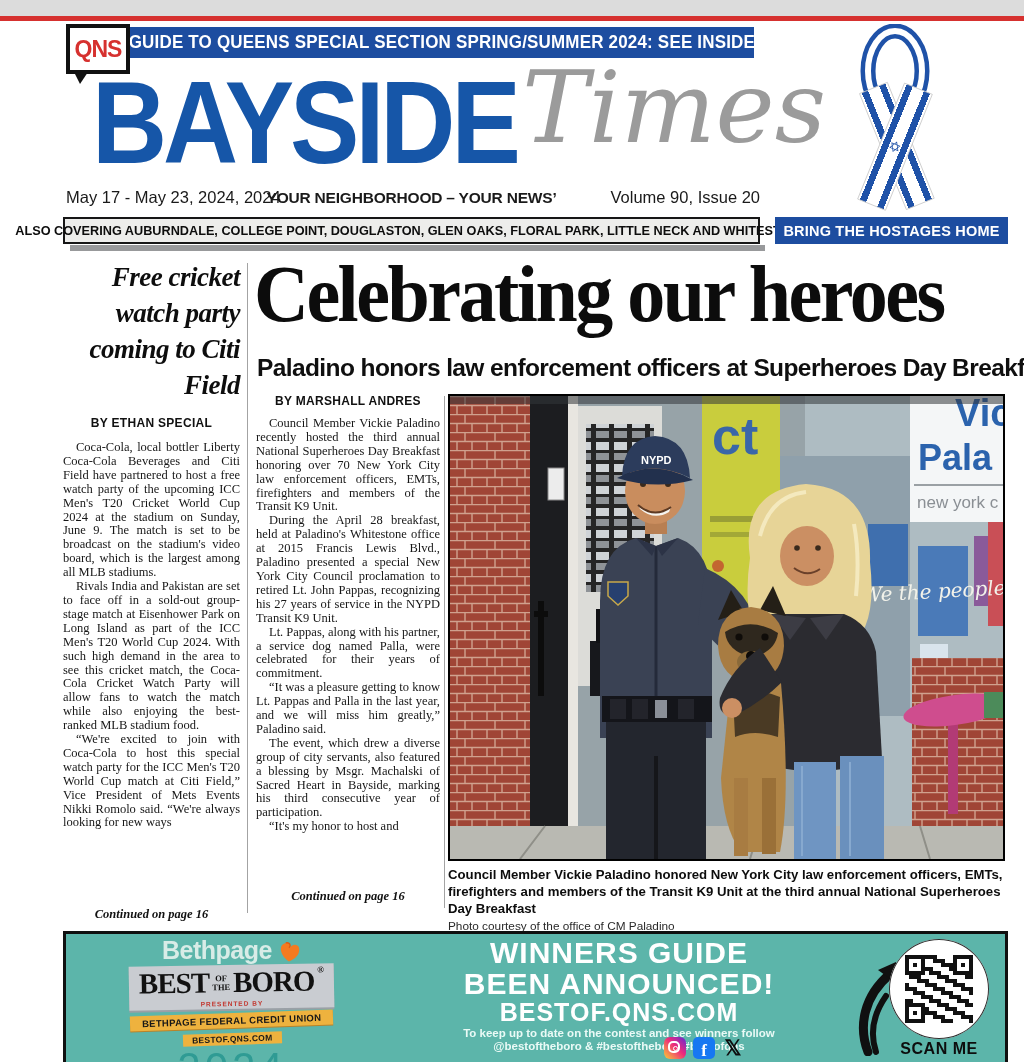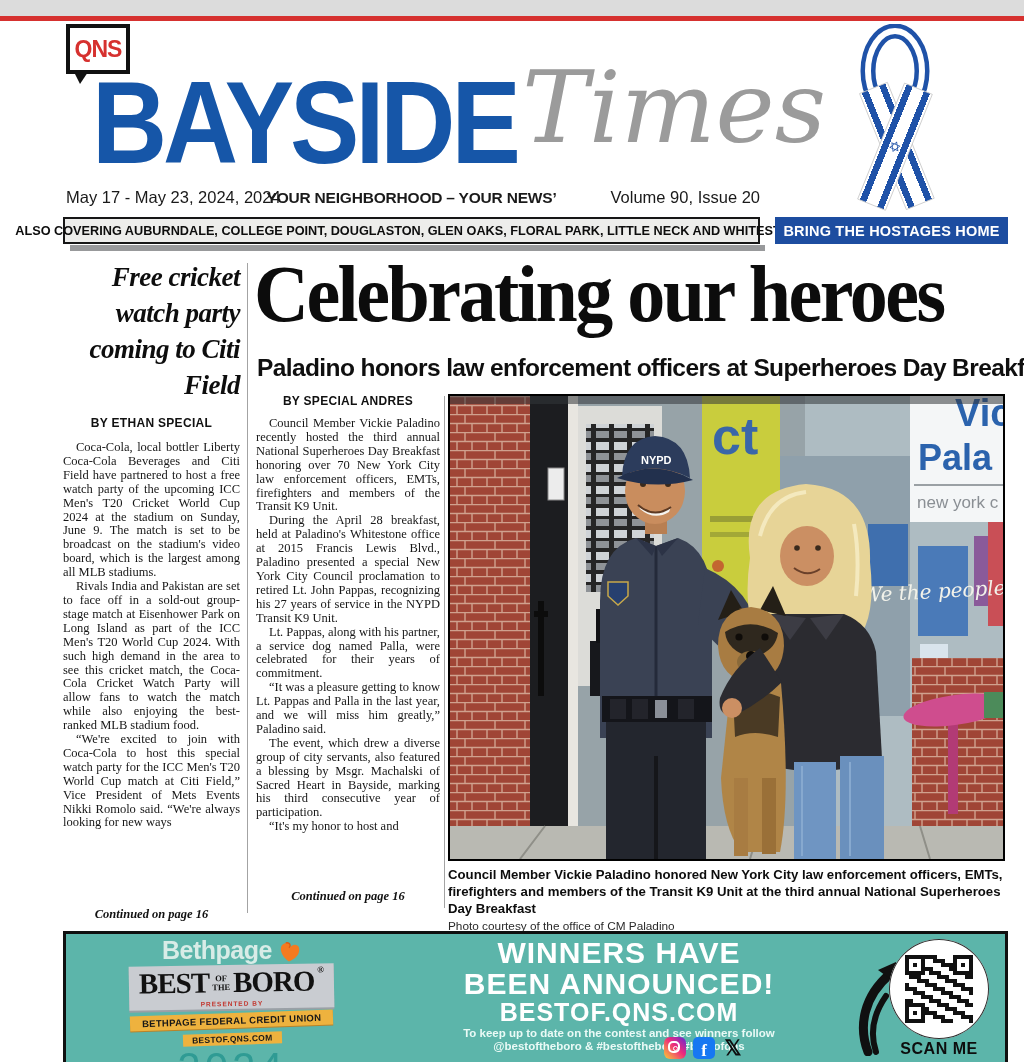--- a/index.html
+++ b/index.html
@@ -105,20 +105,23 @@
 </head>
 <body>
 
 <div class="page">
 
   <div class="topline"></div>
   <div class="qns-box">
     <span>QNS</span>
   </div>
   <div class="qns-tail"></div>
+  <div class="top-banner">
+    <span>GUIDE TO QUEENS SPECIAL SECTION SPRING/SUMMER 2024: SEE INSIDE</span>
+  </div>
 
   <div class="ribbon-wrap">
     <svg width="100" height="190" viewBox="0 0 100 190">
       <defs>
         <linearGradient id="bandGrad" x1="0" y1="0" x2="1" y2="0">
           <stop offset="0" stop-color="#ffffff"></stop>
             <stop offset="0.08" stop-color="#ffffff"></stop>
           <stop offset="0.08" stop-color="#1f52a8"></stop>
             <stop offset="0.30" stop-color="#1f52a8"></stop>
           <stop offset="0.30" stop-color="#ffffff"></stop>
@@ -166,21 +169,21 @@
       </div>
     <div class="continued">Continued on page 16</div>
   </div>
 
   <div class="vrule vrule-1"></div>
 
   <h1 class="main-headline">Celebrating our heroes</h1>
   <h3 class="subhead">Paladino honors law enforcement officers at Superheroes Day Breakfast</h3>
 
   <div class="main-text-col">
-    <div class="byline">BY SPECIAL ANDRES</div>
+    <div class="byline">BY MARSHALL ANDRES</div>
     <div class="body-text">
         <p class="para">Council Member Vickie Paladino recently hosted the third annual National Superheroes Day Breakfast honoring over 70 New York City law enforcement officers, EMTs, firefighters and members of the Transit K9 Unit.</p>
         <p class="para">During the April 28 breakfast, held at Paladino's Whitestone office at 2015 Francis Lewis Blvd., Paladino presented a special New York City Council proclamation to retired Lt. John Pappas, recognizing his 27 years of service in the NYPD Transit K9 Unit.</p>
         <p class="para">Lt. Pappas, along with his partner, a service dog named Palla, were celebrated for their years of commitment.</p>
         <p class="para">“It was a pleasure getting to know Lt. Pappas and Palla in the last year, and we will miss him greatly,” Paladino said.</p>
         <p class="para">The event, which drew a diverse group of city servants, also featured a blessing by Msgr. Machalski of Sacred Heart in Bayside, marking his third consecutive year of participation.</p>
         <p class="para">“It's my honor to host and</p>
       </div>
     <div class="continued">Continued on page 16</div>
   </div>
@@ -350,21 +353,21 @@
       <div>
         <span class="gold-ribbon">BETHPAGE FEDERAL CREDIT UNION</span>
       </div>
       <div>
         <span class="gold-ribbon2">BESTOF.QNS.COM</span>
       </div>
       <div class="ad-year">2024</div>
     </div>
 
     <div class="ad-center">
-      <div class="ad-h1">WINNERS HAVE</div>
+      <div class="ad-h1">WINNERS GUIDE</div>
       <div class="ad-h1">BEEN ANNOUNCED!</div>
       <div class="ad-url">BESTOF.QNS.COM</div>
       <div class="ad-follow">
         <div>To keep up to date on the contest and see winners follow</div>
         <div>@bestoftheboro &amp; #bestoftheboro #bestofqns</div>
       </div>
     </div>
 
     <div class="social-row">
       <div class="icon-ig"></div>

